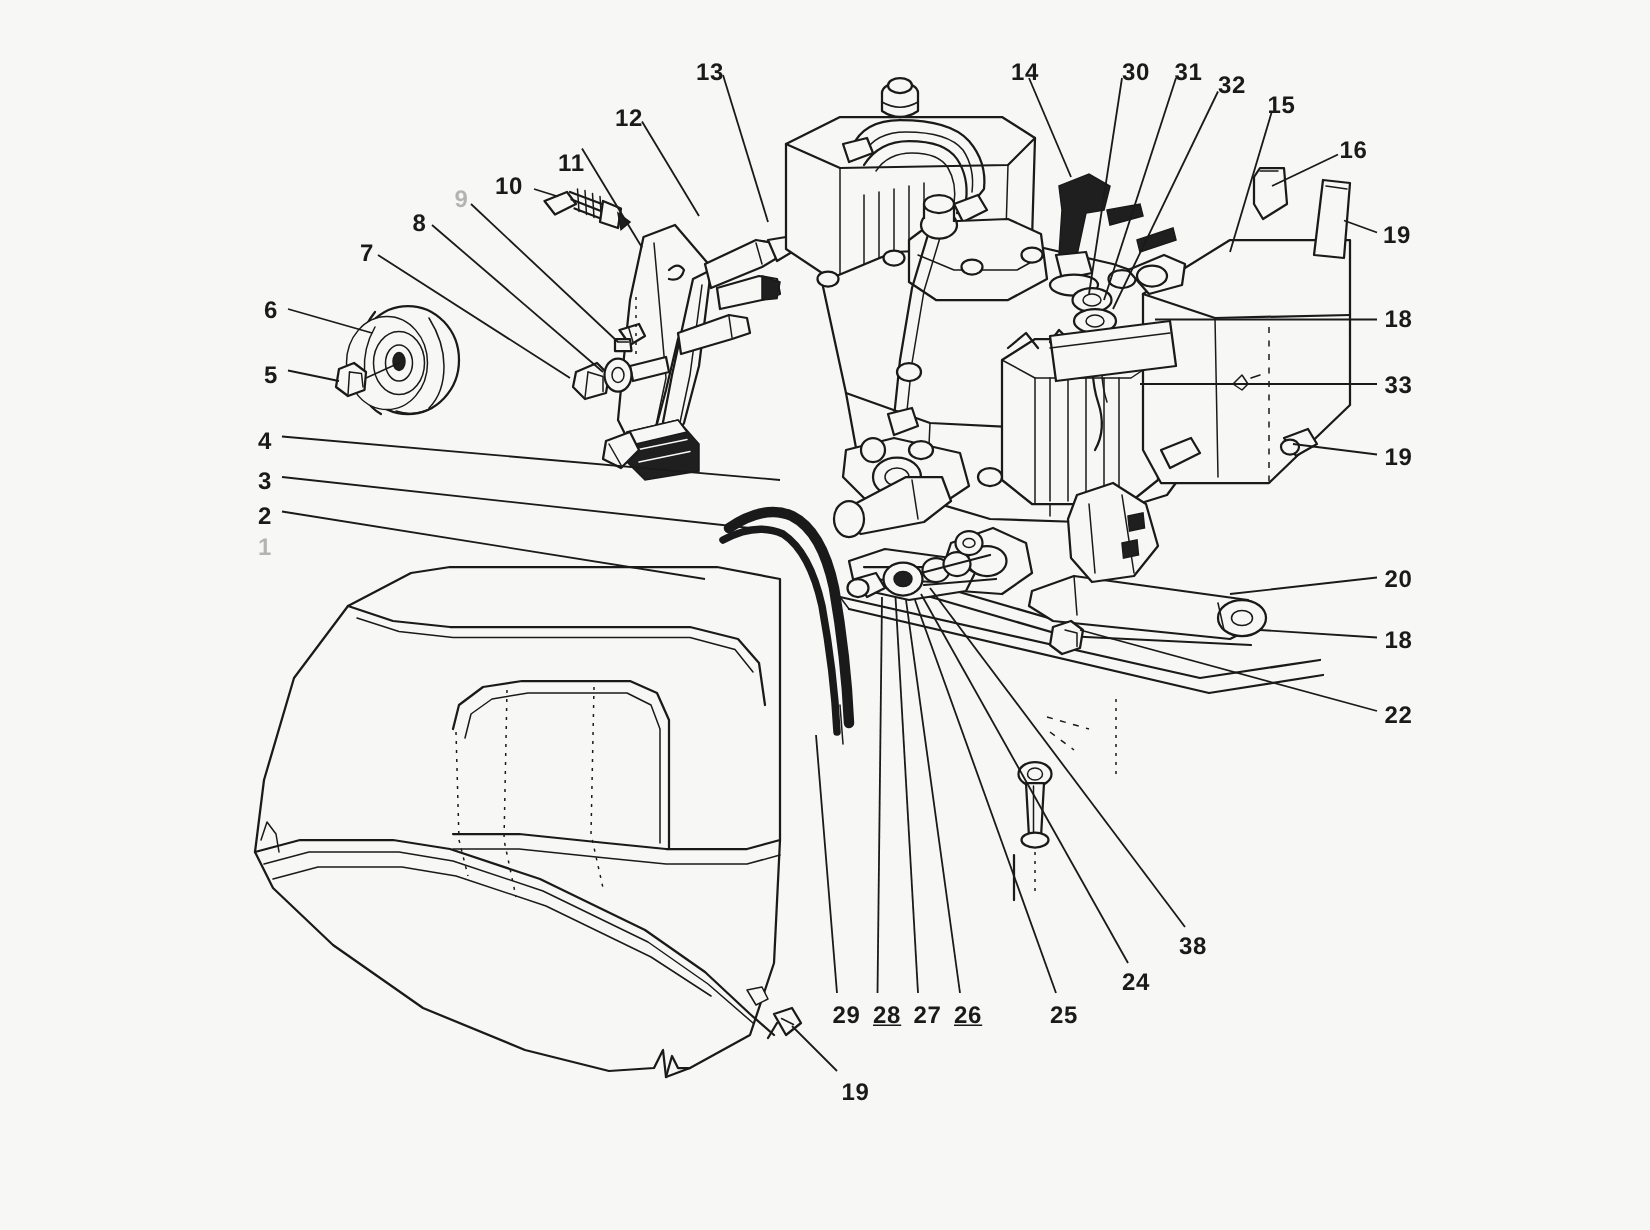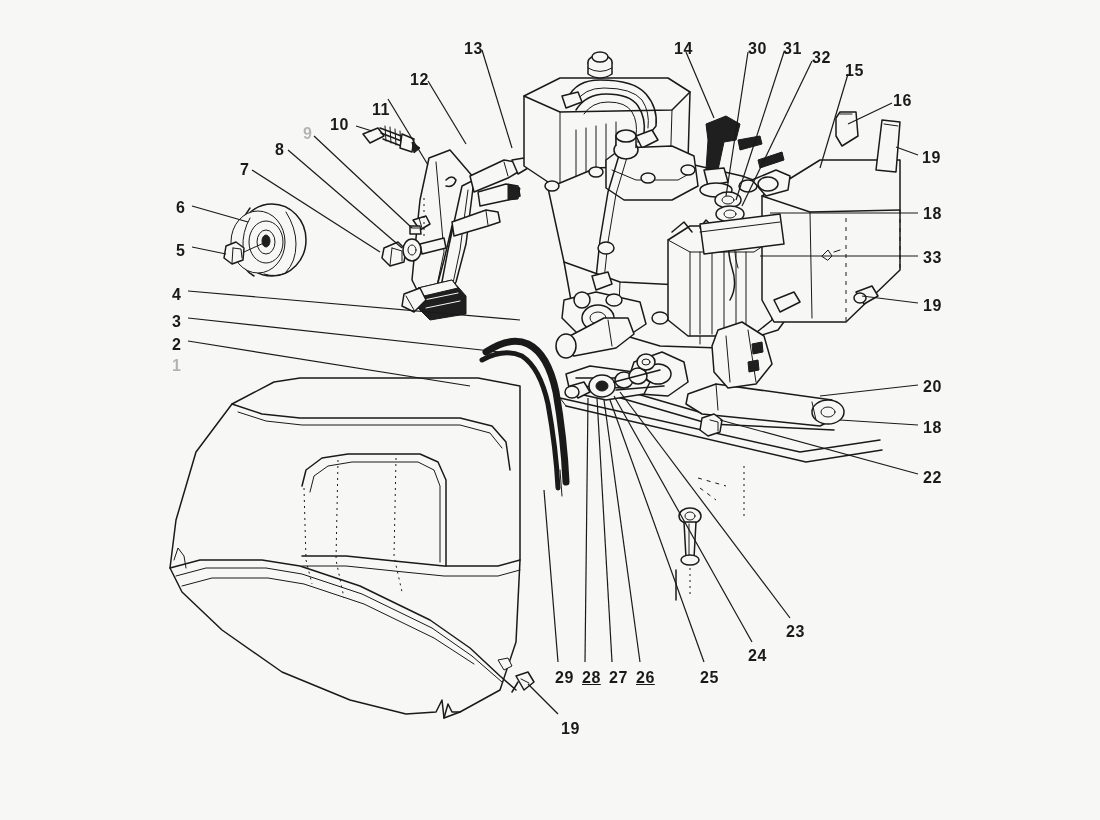--- a/index.html
+++ b/index.html
@@ -414,21 +414,21 @@
       <div class="callout" style="left: 464px; top: 41px;">13</div>
       <div class="callout" style="left: 674px; top: 41px;">14</div>
       <div class="callout" style="left: 845px; top: 63px;">15</div>
       <div class="callout" style="left: 893px; top: 93px;">16</div>
       <div class="callout" style="left: 922px; top: 150px;">19</div>
       <div class="callout" style="left: 923px; top: 206px;">18</div>
       <div class="callout" style="left: 923px; top: 298px;">19</div>
       <div class="callout" style="left: 923px; top: 379px;">20</div>
       <div class="callout" style="left: 923px; top: 420px;">18</div>
       <div class="callout" style="left: 923px; top: 470px;">22</div>
-      <div class="callout" style="left: 786px; top: 624px;">23</div>
+      <div class="callout" style="left: 786px; top: 624px;">38</div>
       <div class="callout" style="left: 748px; top: 648px;">24</div>
       <div class="callout" style="left: 700px; top: 670px;">25</div>
       <div class="callout" style="left: 636px; top: 670px; text-decoration: underline;">26</div>
       <div class="callout" style="left: 609px; top: 670px;">27</div>
       <div class="callout" style="left: 582px; top: 670px; text-decoration: underline;">28</div>
       <div class="callout" style="left: 555px; top: 670px;">29</div>
       <div class="callout" style="left: 561px; top: 721px;">19</div>
       <div class="callout" style="left: 748px; top: 41px;">30</div>
       <div class="callout" style="left: 783px; top: 41px;">31</div>
       <div class="callout" style="left: 812px; top: 50px;">32</div>

